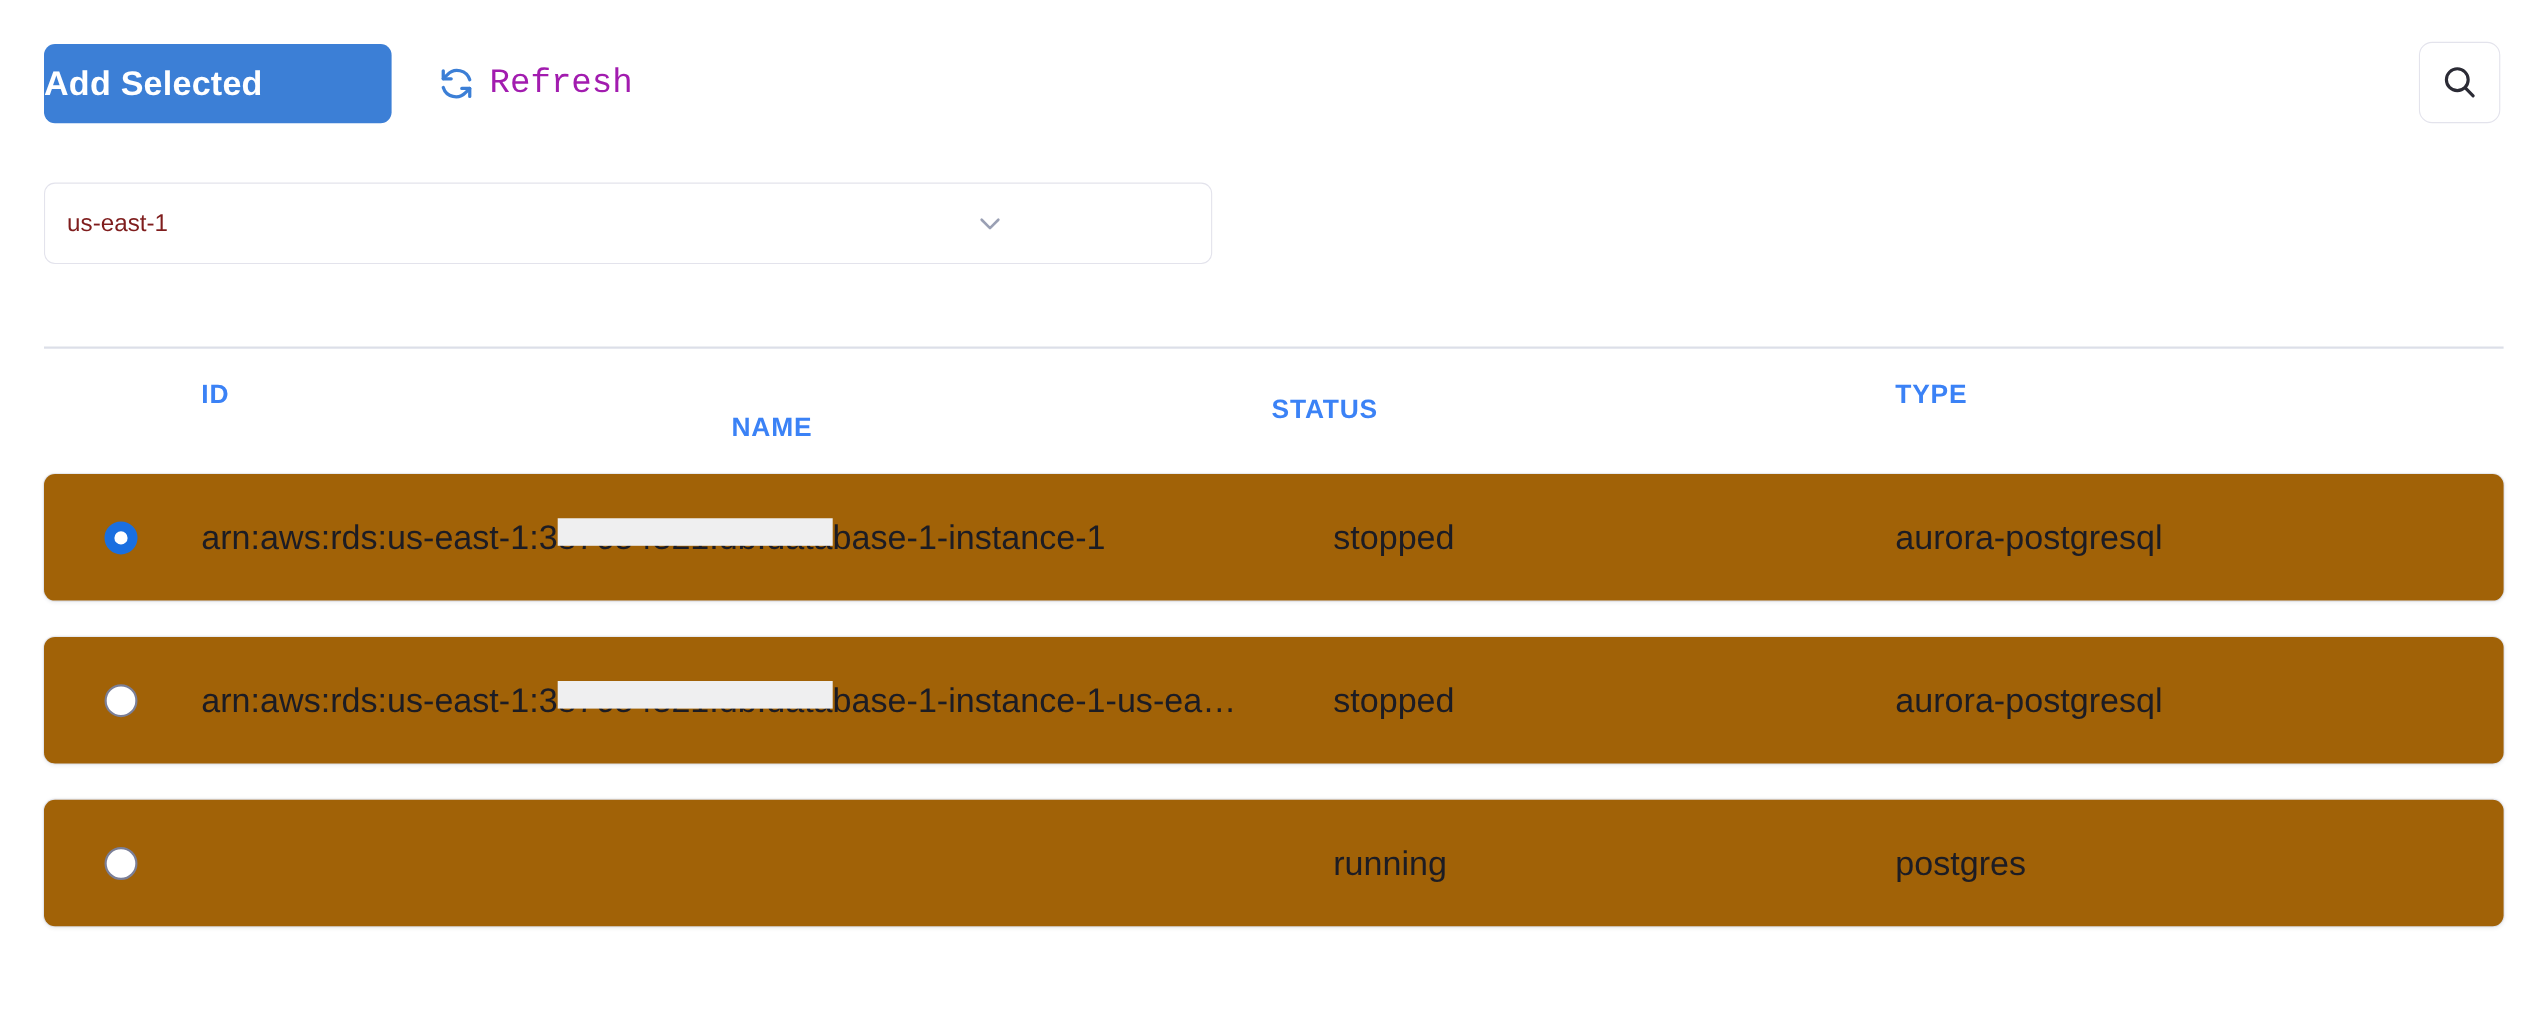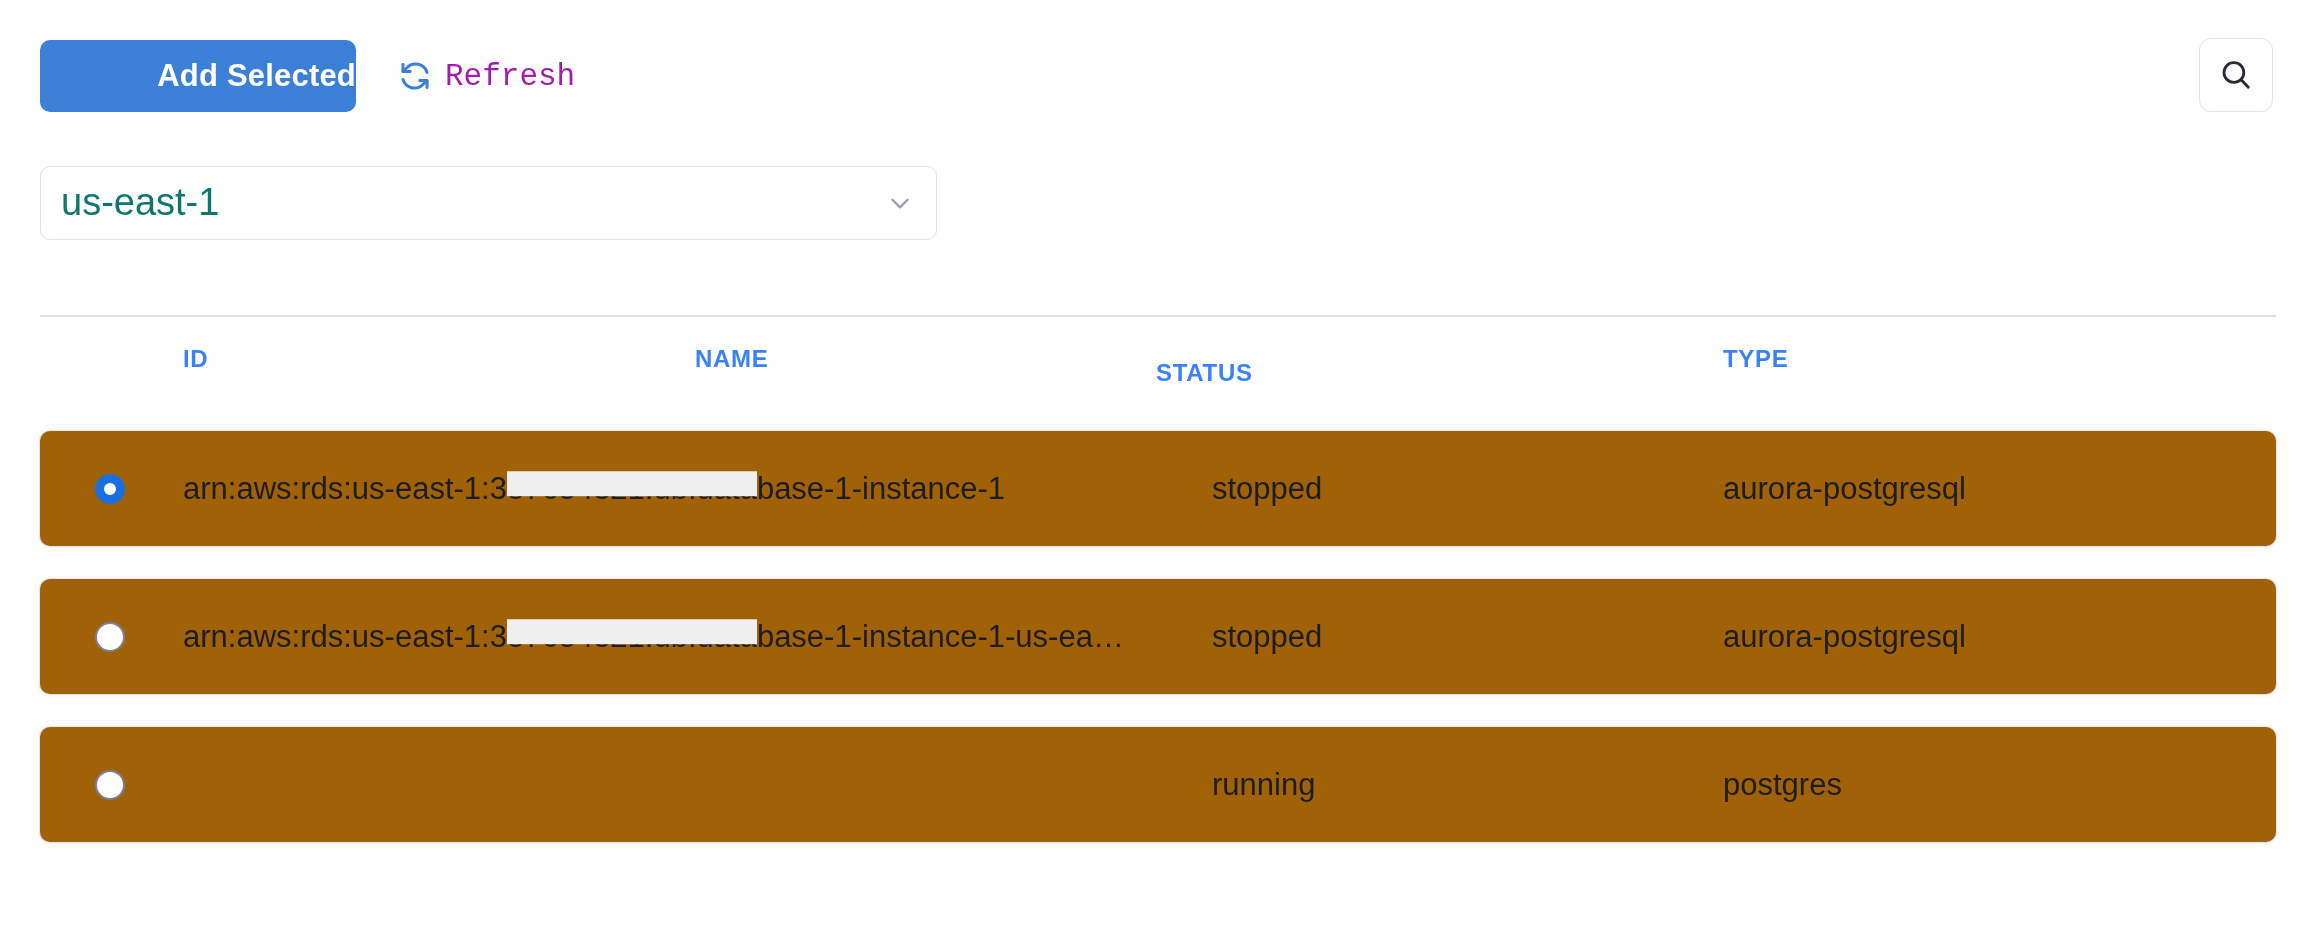--- a/index.html
+++ b/index.html
@@ -36,21 +36,21 @@
     background: #3c7fd6;
     color: #ffffff;
     border: none;
     border-radius: 10px;
     font-family: "Liberation Sans", sans-serif;
     font-size: 31px;
     font-weight: bold;
     letter-spacing: 0.2px;
     cursor: pointer;
     line-height: 72px;
-    text-align: right;
+    text-align: left;
     padding: 0;
   }
 
   .btn-refresh {
     position: absolute;
     left: 398px; top: 40px;
     height: 72px;
     display: flex;
     align-items: center;
     gap: 13px;
@@ -81,27 +81,27 @@
   }
   .icon-search { width: 36px; height: 36px; display: block; }
 
   
   .region-wrap {
     position: absolute;
     left: 40px; top: 166px;
     width: 897px; height: 74px;
   }
   .region-select {
-    width: 897px; height: 74px;
+    width: 1062px; height: 74px;
     background: #ffffff;
     border: 1.5px solid #e3e3ec;
     border-radius: 10px;
     font-family: "Liberation Sans", sans-serif;
-    font-size: 38px;
-    color: #0f766e;
+    font-size: 22px;
+    color: #7f1d1d;
     padding: 0 60px 0 20px;
     line-height: 71px;
     cursor: pointer;
     white-space: nowrap;
     overflow: hidden;
   }
   .chevron {
     position: absolute;
     right: 24px; top: 50%;
     transform: translateY(-50%);
@@ -132,21 +132,21 @@
     position: absolute;
     top: 0;
     font-family: "Liberation Sans", sans-serif;
     font-size: 24px;
     font-weight: bold;
     color: #3b82f6;
     letter-spacing: 0.7px;
     white-space: nowrap;
   }
   .th.c-id     { left: 183px; }
-  .th.c-name   { left: 695px; }
+  .th.c-name   { left: 665px; margin-top: 30px; }
   .th.c-status { left: 1156px; margin-top: 14px; }
   .th.c-type   { left: 1723px; }
 
   .rows { position: relative; }
 
   .row {
     position: relative;
     margin: 0 0 33px 40px;
     width: 2236px;
     height: 115px;

